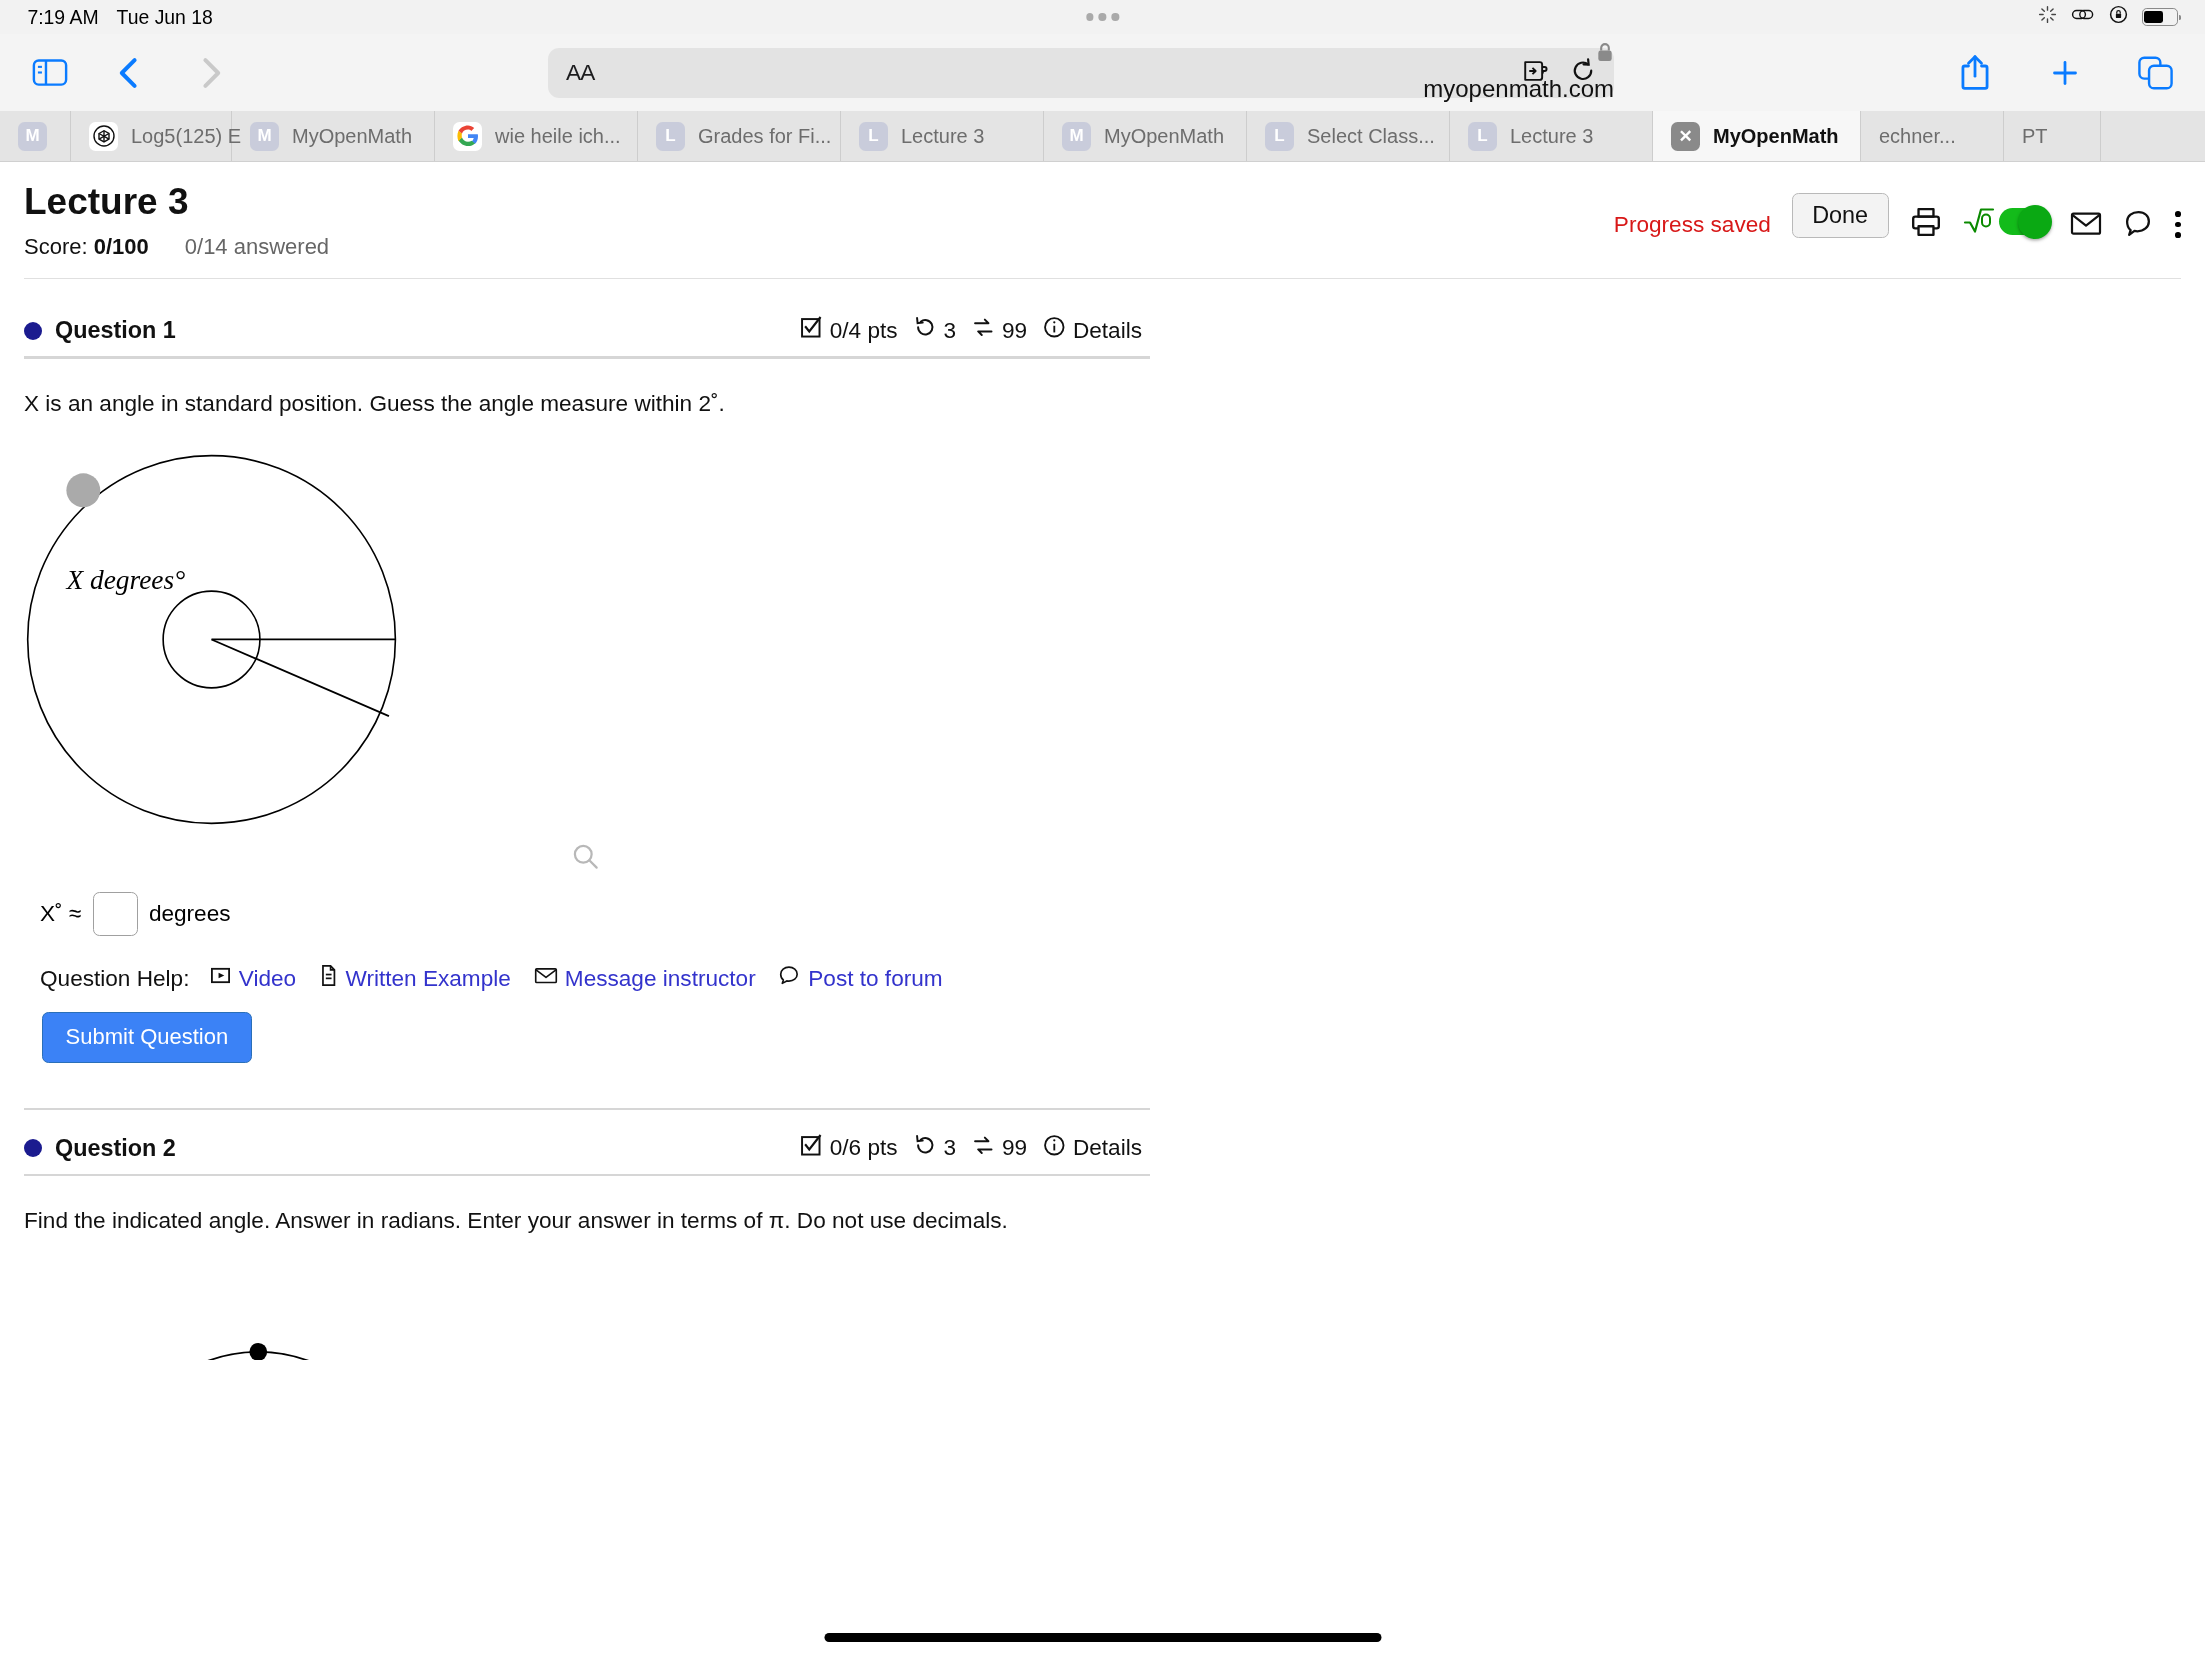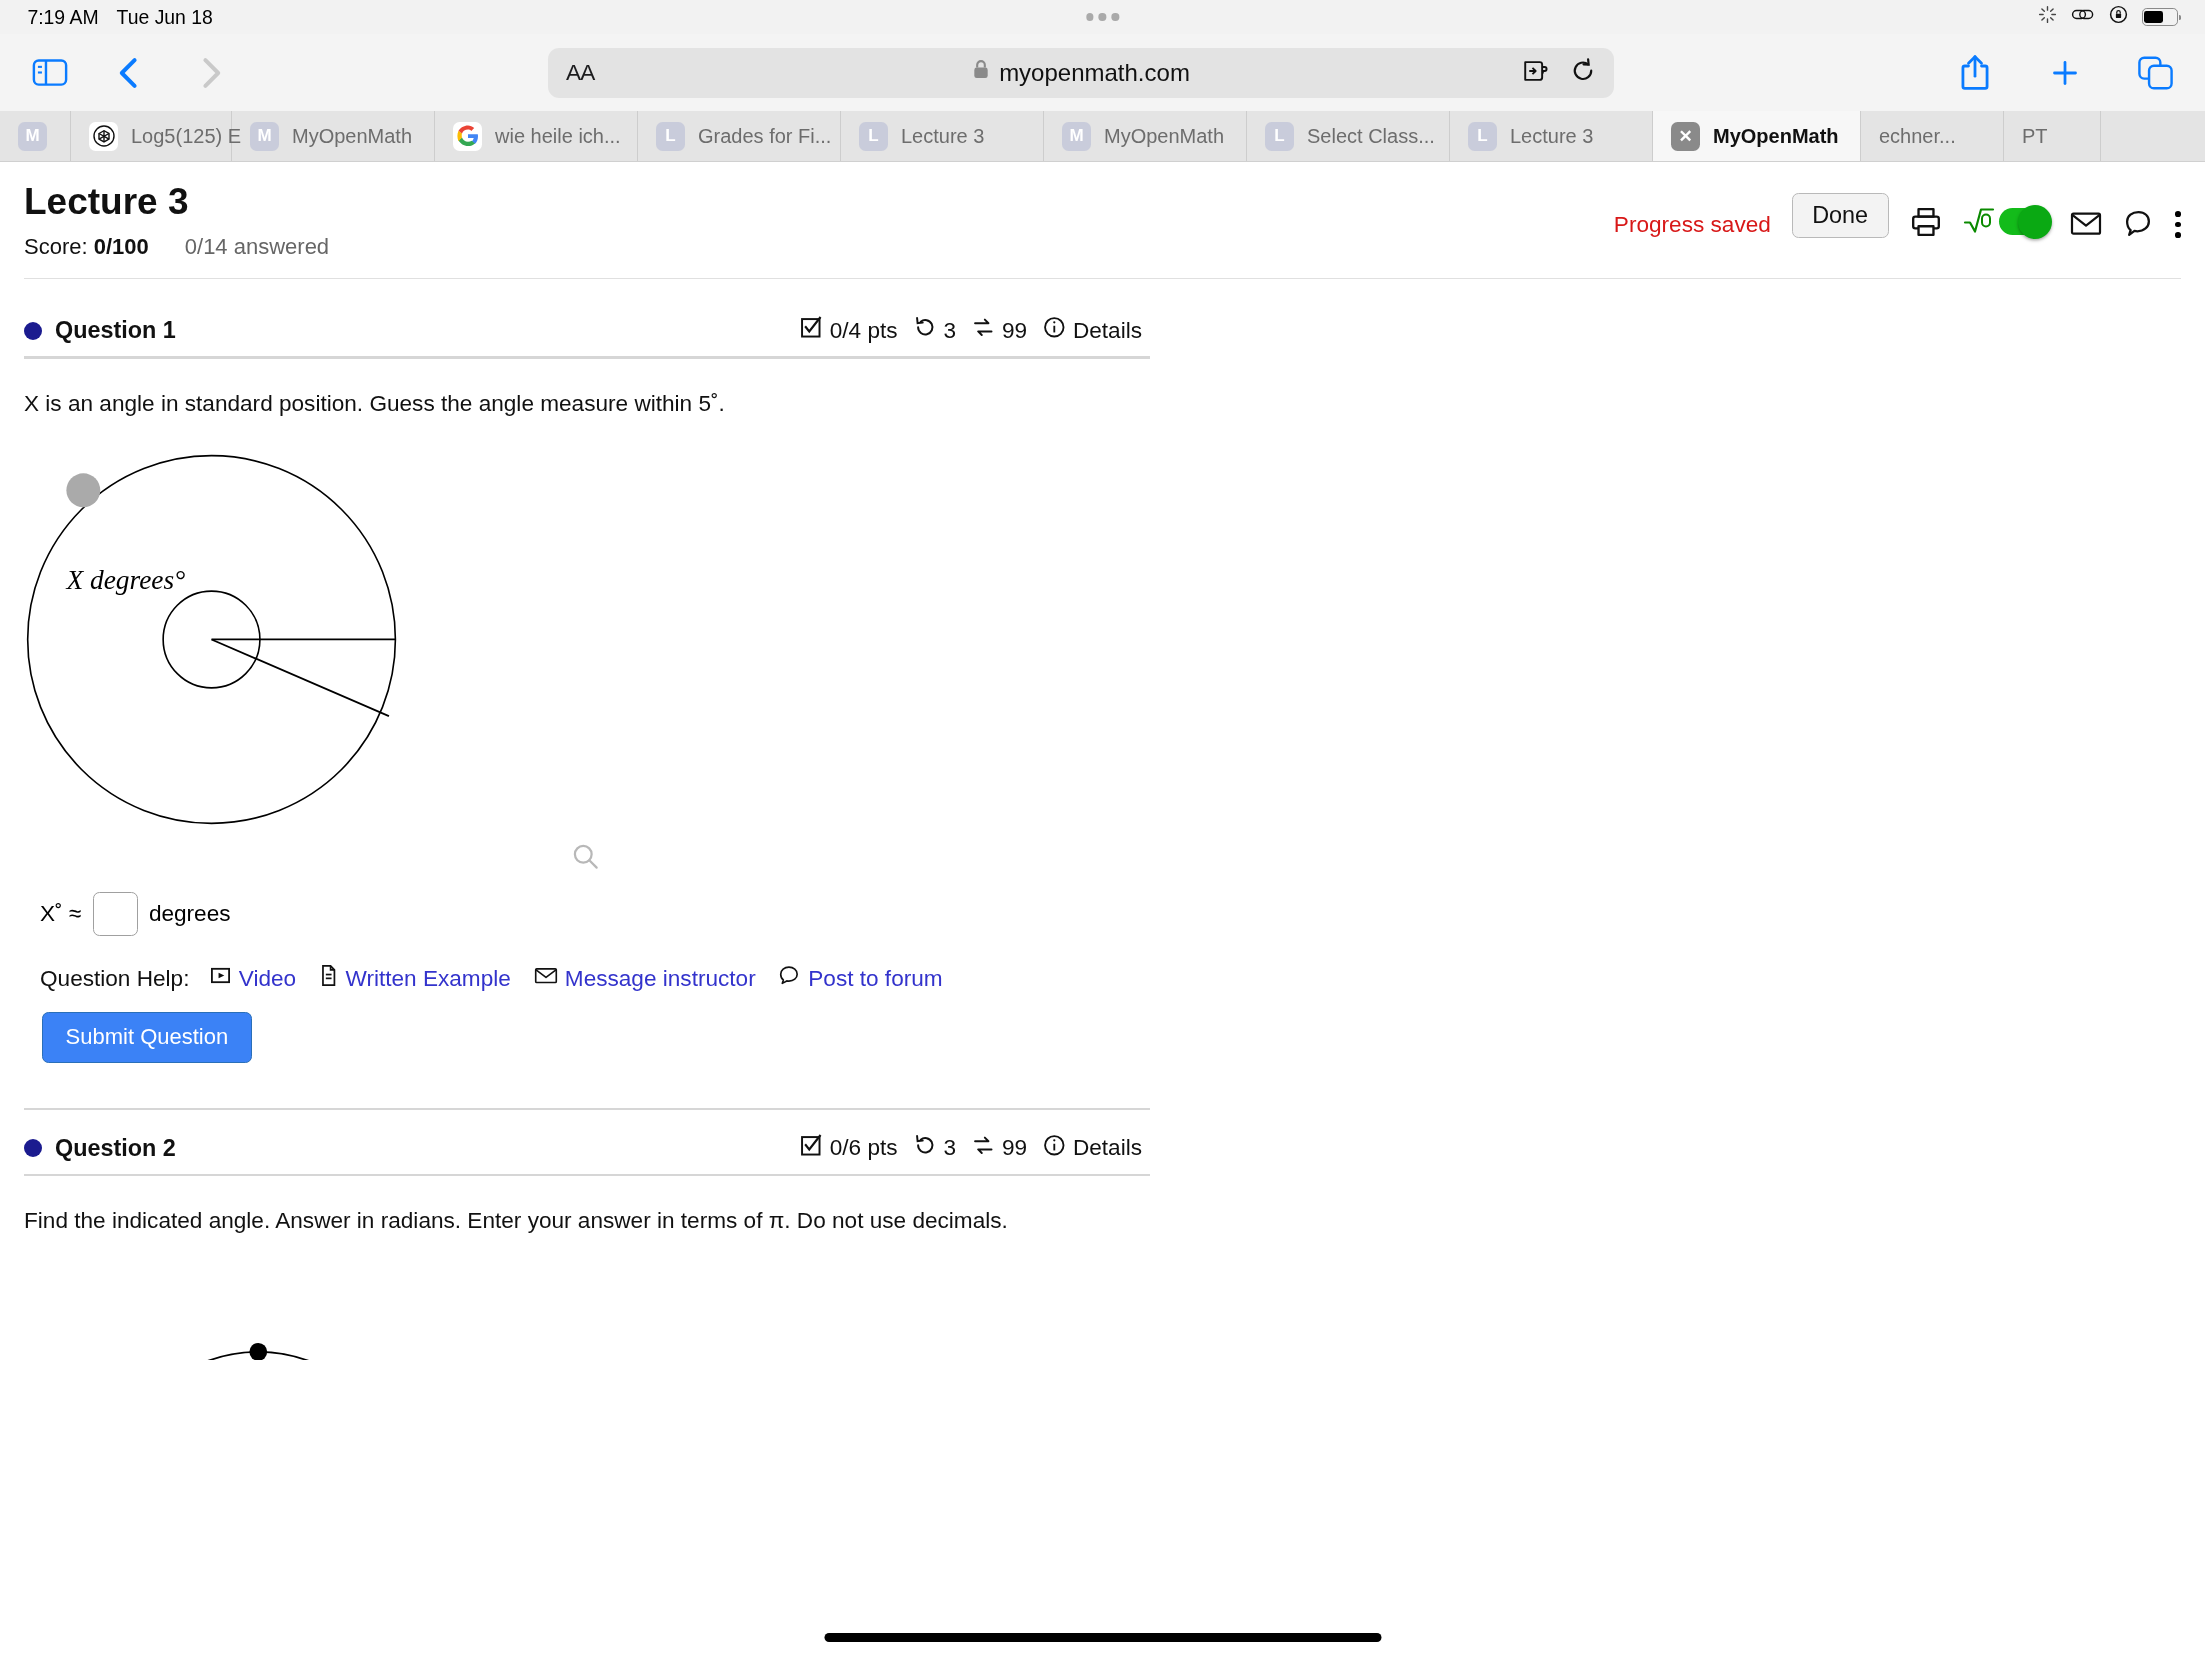--- a/index.html
+++ b/index.html
@@ -100,24 +100,25 @@
     font-size: 22.6px;
     color: #1c1c1e;
     letter-spacing: -0.8px;
     font-weight: 500;
     padding-right: 8px;
   }
   .url-center {
     position: absolute;
     left: 0; right: 0;
     display: flex;
-    align-items: flex-start;
+    align-items: flex-end;
     justify-content: center;
     gap: 9px;
     pointer-events: none;
+    flex-direction: column;
   }
   .url-text {
     font-size: 24px;
     color: #111;
   }
   .url-right { margin-left: auto; display: flex; align-items: center; gap: 21px; }
   .tb-right { display: flex; align-items: center; gap: 45px; margin-left: 24px; }
 
   
   .tabstrip {
@@ -616,21 +617,21 @@
               <line x1="11" y1="9.5" x2="11" y2="16"></line>
               <circle cx="11" cy="6.2" r="1.1" fill="#111" stroke="none"></circle>
             </svg>
           </span>
           <span>Details</span>
         </span>
       </span>
     </div>
     <div class="q-rule"></div>
 
-    <div class="q-body">X is an angle in standard position. Guess the angle measure within 5˚.</div>
+    <div class="q-body">X is an angle in standard position. Guess the angle measure within 2˚.</div>
 
     
     <div class="diagram-wrap">
       <svg width="517" height="379" viewBox="0 0 640 470">
 
         <circle cx="232" cy="230" r="228" fill="none" stroke="#000" stroke-width="2"></circle>
 
         <circle cx="232" cy="230" r="60" fill="none" stroke="#000" stroke-width="2"></circle>
 
         <line x1="232" y1="230" x2="460" y2="230" stroke="#000" stroke-width="2.2"></line>

